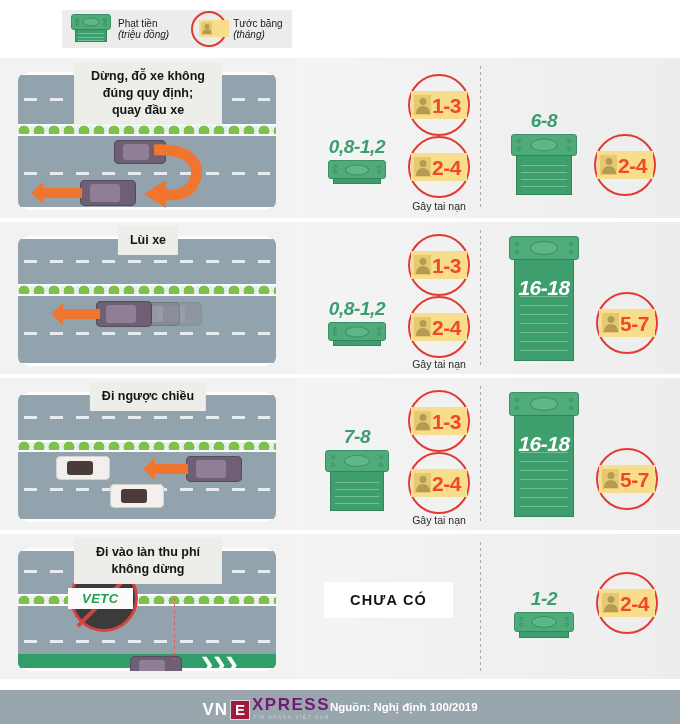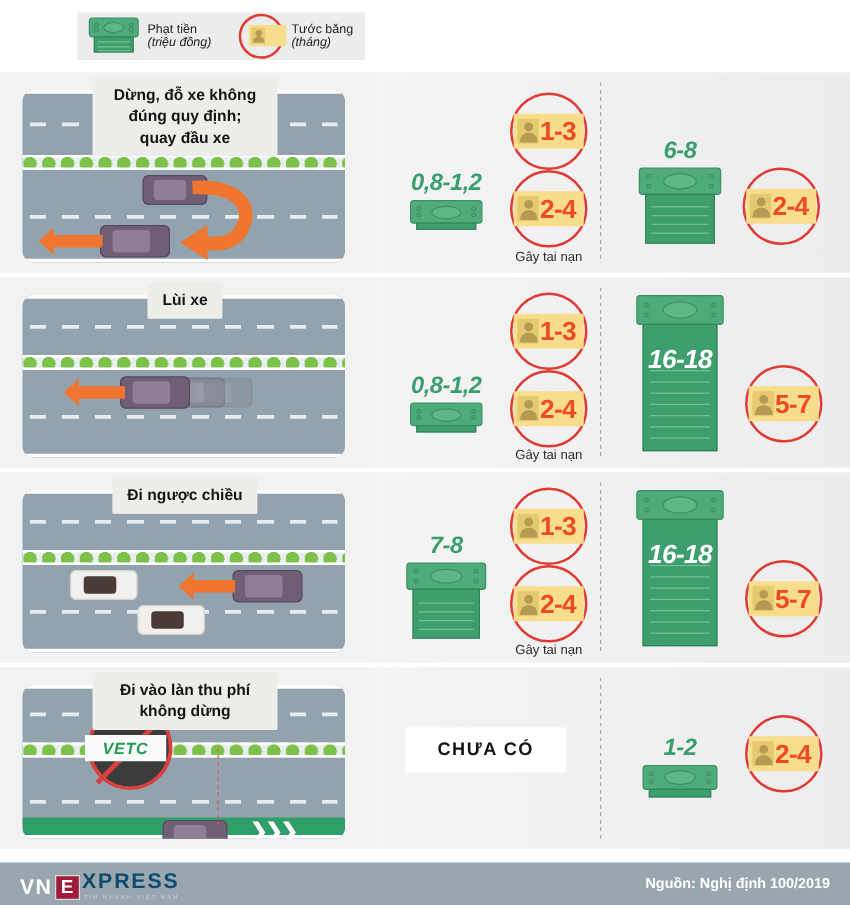--- a/index.html
+++ b/index.html
@@ -153,31 +153,31 @@
 
   .chuaco {
     position: absolute; background: #ffffff; color: #131313;
     font-size: 14.5px; font-weight: bold; letter-spacing: 1.2px;
     padding: 10px 26px; text-align: center;
   }
 
   
   .footer {
     position: absolute; left: 0; right: 0; bottom: 0; height: 34px;
-    background: #99a6ae; display: flex; align-items: center; justify-content: space-between;
+    background: #99a6ae; display: flex; align-items: center; justify-content: center;
     padding: 0 16px;
   }
   .logo { display: flex; align-items: flex-end; gap: 2px; }
   .logo .vn { color: #fff; font-size: 17px; font-weight: bold; letter-spacing: 1px; }
   .logo .ebox {
     background: #9e1b3c; color: #fff; font-size: 15px; font-weight: bold;
     padding: 1px 4px; border: 1.5px solid #d8d8d8; line-height: 1.05;
   }
   .logo .xp { display: flex; flex-direction: column; }
-  .logo .xpress { color: #0c4a6e; font-size: 17px; font-weight: bold; letter-spacing: 1.5px; }
+  .logo .xpress { color: #701a75; font-size: 17px; font-weight: bold; letter-spacing: 1.5px; }
   .logo .tag { color: #c7cfd4; font-size: 4.6px; letter-spacing: 1.6px; text-align: right; }
   .source { color: #ffffff; font-size: 11.5px; font-weight: bold; }
 </style>
 </head>
 <body>
 
 <div class="page">
 
   <div class="headerband">
     <div class="legend-box">

